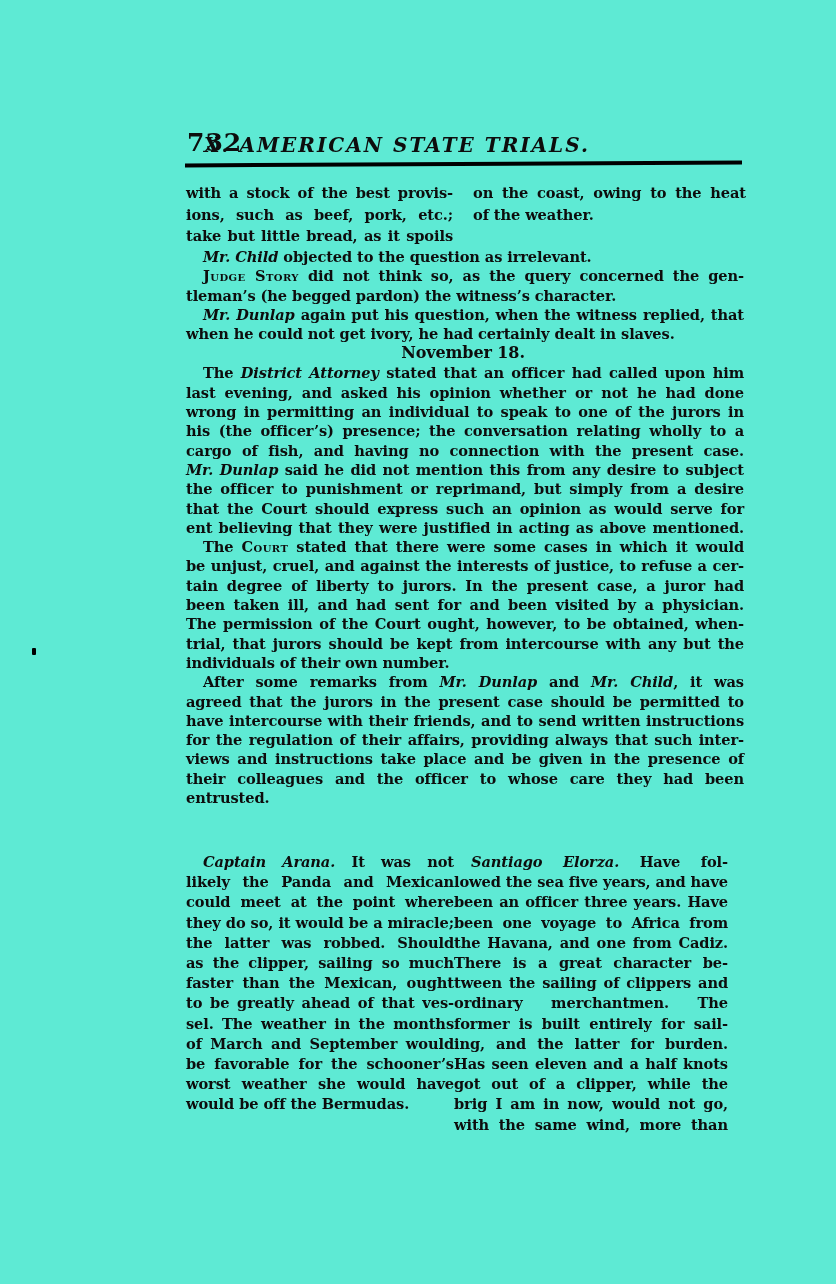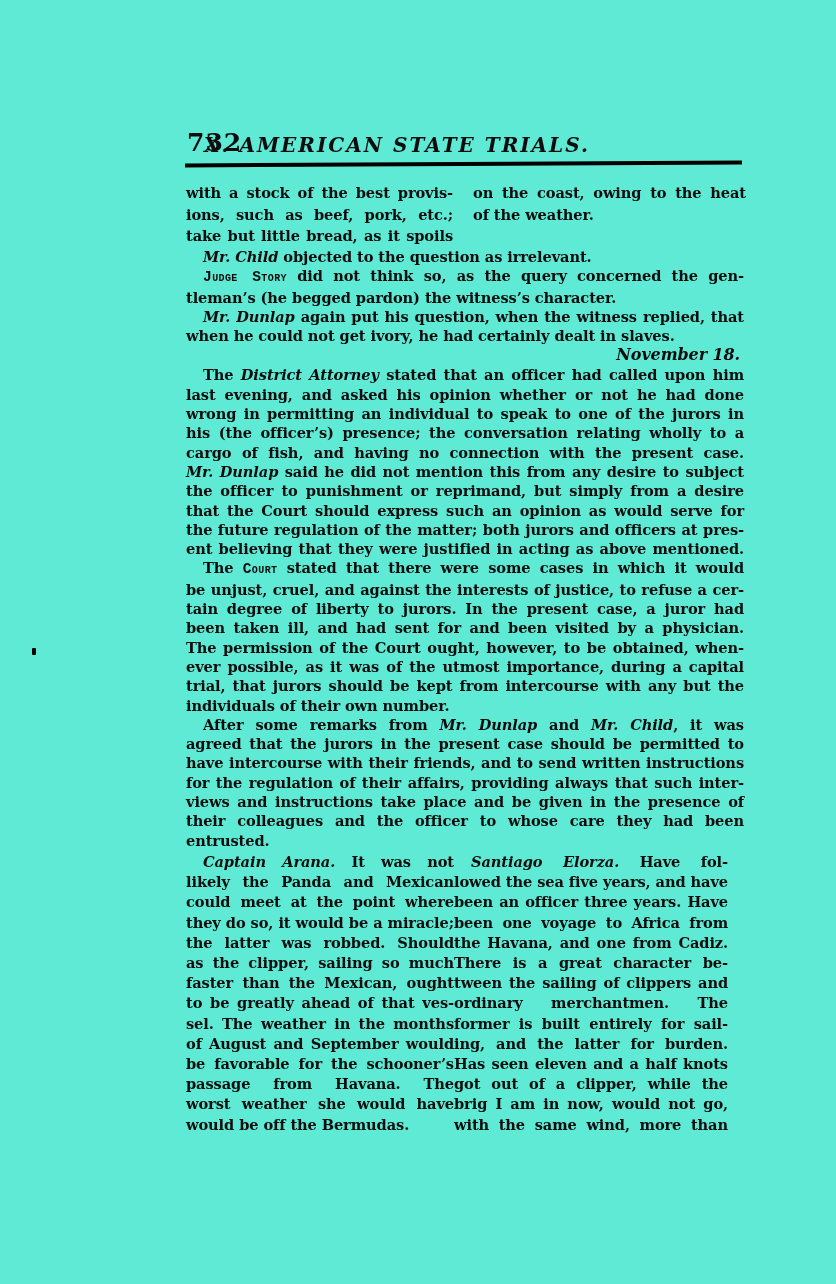--- a/index.html
+++ b/index.html
@@ -42,24 +42,23 @@
   }
   .colL{width:268px;}
   .colR{width:274px;}
   .line{
     text-align:justify;
     text-align-last:justify;
     white-space:normal;
   }
   .line.flush{text-align-last:left;}
   .line.indent{text-indent:17px;}
-  .sc{font-variant:small-caps;letter-spacing:0.4px;font-family:Liberation Mono, monospace;}
+  .sc{font-variant:small-caps;letter-spacing:0.4px;}
   .dateline{
-    text-align:right;
-    font-style:italic;
+    text-align:center;
     font-size:16px;
     padding-right:4px;
     line-height:19.3px;
     height:20px;
   }
   .speck{
     position:absolute;left:32px;top:648px;width:4px;height:7px;
     background:#000;border-radius:1px;
   }
 </style>
@@ -101,30 +100,28 @@
     <div class="dateline">November 18.</div>
     <div class="para">
         <div class="line indent">The <i>District Attorney</i> stated that an officer had called upon him</div>
         <div class="line">last evening, and asked his opinion whether or not he had done</div>
         <div class="line">wrong in permitting an individual to speak to one of the jurors in</div>
         <div class="line">his (the officer’s) presence; the conversation relating wholly to a</div>
         <div class="line">cargo of fish, and having no connection with the present case.</div>
         <div class="line"><i>Mr. Dunlap</i> said he did not mention this from any desire to subject</div>
         <div class="line">the officer to punishment or reprimand, but simply from a desire</div>
         <div class="line">that the Court should express such an opinion as would serve for</div>
-        <div class="line">the future regulation of the matter; both jurors and officers at pres-</div>
         <div class="line">ent believing that they were justified in acting as above mentioned.</div>
       </div>
     <div class="para">
         <div class="line indent">The <span class="sc">Court</span> stated that there were some cases in which it would</div>
         <div class="line">be unjust, cruel, and against the interests of justice, to refuse a cer-</div>
         <div class="line">tain degree of liberty to jurors.  In the present case, a juror had</div>
         <div class="line">been taken ill, and had sent for and been visited by a physician.</div>
         <div class="line">The permission of the Court ought, however, to be obtained, when-</div>
-        <div class="line">ever possible, as it was of the utmost importance, during a capital</div>
         <div class="line">trial, that jurors should be kept from intercourse with any but the</div>
         <div class="line flush">individuals of their own number.</div>
       </div>
     <div class="para">
         <div class="line indent">After some remarks from <i>Mr. Dunlap</i> and <i>Mr. Child</i>, it was</div>
         <div class="line">agreed that the jurors in the present case should be permitted to</div>
         <div class="line">have intercourse with their friends, and to send written instructions</div>
         <div class="line">for the regulation of their affairs, providing always that such inter-</div>
         <div class="line">views and instructions take place and be given in the presence of</div>
         <div class="line">their colleagues and the officer to whose care they had been entrusted.</div>
@@ -135,23 +132,22 @@
     <div class="colL">
         <div class="line indent"><i>Captain Arana.</i>  It was not</div>
         <div class="line">likely the Panda and Mexican</div>
         <div class="line">could meet at the point where</div>
         <div class="line">they do so, it would be a miracle;</div>
         <div class="line">the latter was robbed.  Should</div>
         <div class="line">as the clipper, sailing so much</div>
         <div class="line">faster than the Mexican, ought</div>
         <div class="line">to be greatly ahead of that ves-</div>
         <div class="line">sel.  The weather in the months</div>
-        <div class="line">of August and September would</div>
+        <div class="line">of March and September would</div>
         <div class="line">be favorable for the schooner’s</div>
-        <div class="line">passage from Havana.  The</div>
         <div class="line">worst weather she would have</div>
         <div class="line flush">would be off the Bermudas.</div>
       </div>
     <div class="colR">
         <div class="line indent"><i>Santiago Elorza.</i>  Have fol-</div>
         <div class="line">lowed the sea five years, and have</div>
         <div class="line">been an officer three years.  Have</div>
         <div class="line">been one voyage to Africa from</div>
         <div class="line">the Havana, and one from Cadiz.</div>
         <div class="line">There is a great character be-</div>

